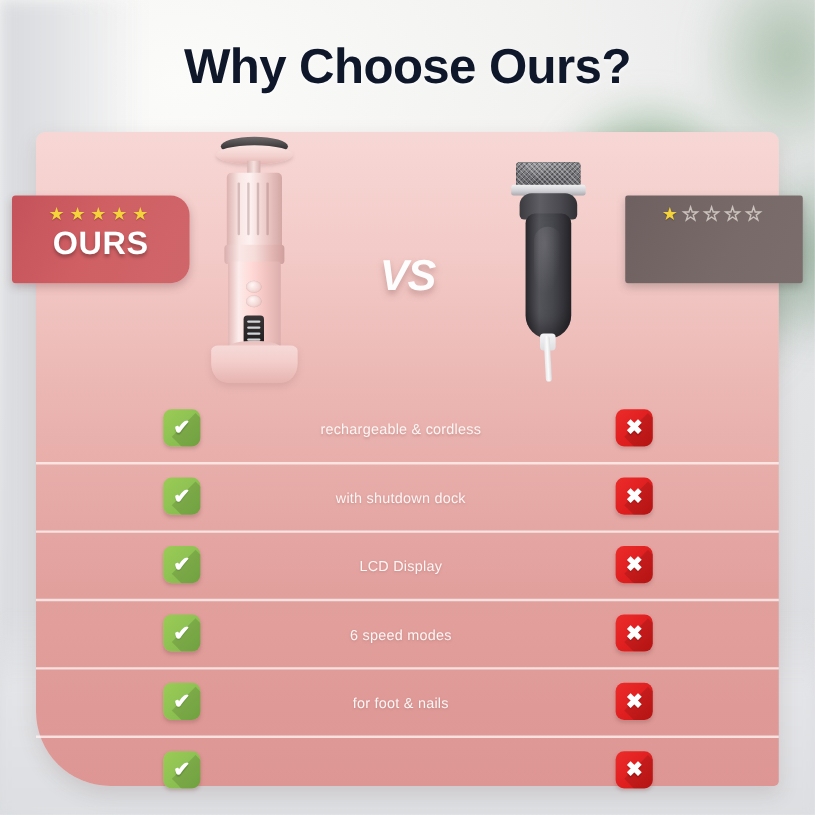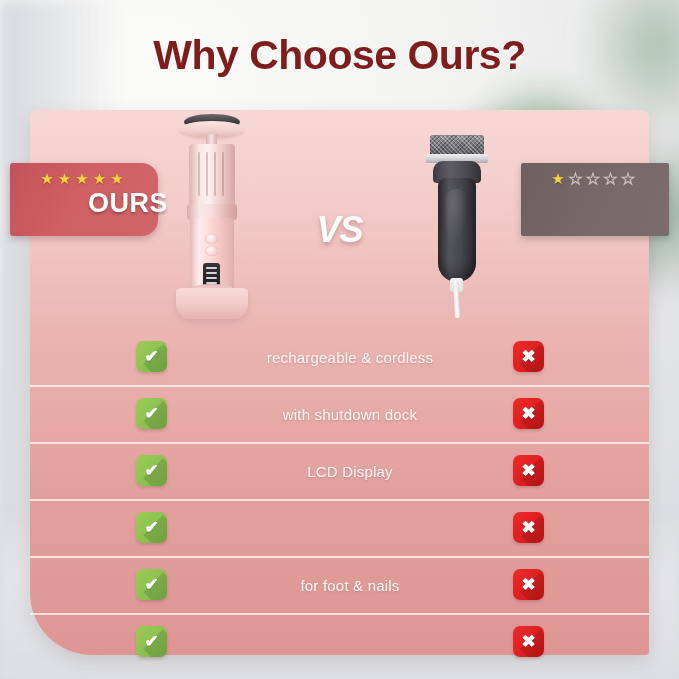--- a/index.html
+++ b/index.html
@@ -27,21 +27,21 @@
   .bg-foliage2{position:absolute;right:-10px;top:120px;width:150px;height:230px;
     background:radial-gradient(50% 50% at 50% 50%, rgba(64,112,74,.55) 0%, rgba(120,160,126,0) 75%);
     filter:blur(16px);}
   .bg-floor{position:absolute;left:0;bottom:0;width:679px;height:170px;
     background:linear-gradient(to bottom, rgba(228,229,232,0) 0%, #e3e4e7 40%, #dcdee1 100%);
     filter:blur(4px);}
 
   
   .title{
     position:absolute;left:0;top:32px;width:679px;text-align:center;
-    font-size:41px;font-weight:bold;letter-spacing:-.5px;color:#7f1d1d;
+    font-size:41px;font-weight:bold;letter-spacing:-.5px;color:#0f172a;
     text-shadow:0 2px 3px rgba(255,255,255,.75);
   }
 
   
   .card{
     position:absolute;left:30px;top:110px;width:619px;height:545px;
     border-radius:8px 8px 4px 62px;
     background:linear-gradient(to bottom,#f7d7d5 0%,#f3cbc8 18%,#eab4b0 42%,#e2a09d 70%,#dd9693 100%);
     box-shadow:0 6px 16px rgba(120,90,90,.18);
   }
@@ -58,21 +58,21 @@
     left:521px;top:163px;width:148px;height:73px;border-radius:2px;
     background:linear-gradient(115deg,#6e6060 0%,#786a68 60%,#7a6d6b 100%);
     box-shadow:0 3px 7px rgba(80,70,70,.3);
   }
   .stars{position:absolute;left:0;top:8px;width:100%;text-align:center;
     font-size:15px;letter-spacing:4px;line-height:1;}
   .star-on{color:#f5d33a;text-shadow:0 1px 1px rgba(0,0,0,.25);}
   .star-off{color:transparent;-webkit-text-stroke:1.1px rgba(235,228,222,.72);}
   .banner-label{position:absolute;left:0;top:25px;width:100%;text-align:center;
     font-size:27px;font-weight:bold;letter-spacing:.5px;
-    text-shadow:0 2px 3px rgba(0,0,0,.28);margin-left:44px;}
+    text-shadow:0 2px 3px rgba(0,0,0,.28);}
 
   .vs{position:absolute;left:0;top:209px;width:679px;text-align:center;
     font-size:36px;font-weight:bold;color:#fdfdfd;font-style:italic;
     letter-spacing:-1px;text-shadow:0 3px 5px rgba(160,110,110,.5);}
 
   
   .prod-ours{position:absolute;left:158px;top:112px;width:106px;height:208px;}
   .po-head{position:absolute;left:26px;top:2px;width:56px;height:16px;border-radius:50%;
     background:linear-gradient(to bottom,#6e6a6c 0%,#3d3a3c 55%,#2b2829 100%);}
   .po-headring{position:absolute;left:22px;top:9px;width:64px;height:16px;border-radius:50%;
@@ -131,23 +131,23 @@
   .row + .row{border-top:2px solid rgba(255,245,243,.78);}
   .mark{position:absolute;top:11px;width:31px;height:31px;border-radius:7px;
     display:flex;align-items:center;justify-content:center;overflow:hidden;
     color:#fff;font-size:17px;font-weight:bold;line-height:1;
     box-shadow:0 2px 3px rgba(120,70,70,.25);}
   .mark .glyph{position:relative;z-index:2;text-shadow:0 1px 1px rgba(0,0,0,.18);}
   .mark .lshadow{position:absolute;left:42%;top:28%;width:90%;height:90%;
     background:rgba(0,0,0,.12);transform:rotate(45deg);z-index:1;}
   .mark-yes{left:106px;background:linear-gradient(135deg,#9ccb56 0%,#8cc152 55%,#81b74a 100%);}
   .mark-no{left:483px;background:linear-gradient(135deg,#ec2b2b 0%,#df1f1f 55%,#cf1717 100%);}
-  .row-label{position:absolute;left:160px;top:0;width:320px;height:55px;
+  .row-label{position:absolute;left:144px;top:0;width:320px;height:55px;
     display:flex;align-items:center;justify-content:center;text-align:center;
-    color:#fdf6f5;font-size:15px;letter-spacing:.2px;
+    color:#fdf6f5;font-size:12px;letter-spacing:.2px;
     text-shadow:0 1px 2px rgba(150,95,95,.35);}
 </style>
 </head>
 <body>
 
 <div id="stage">
 
   <div class="bg-base"></div>
   <div class="bg-leftshade"></div>
   <div class="bg-foliage"></div>
@@ -242,20 +242,21 @@
         <span class="lshadow"></span>
           <span class="glyph">✖</span>
       </div>
     </div>
 
     <div class="row">
       <div class="mark mark-yes">
         <span class="lshadow"></span>
           <span class="glyph">✔</span>
       </div>
+      <div class="row-label">6 speed modes</div>
       <div class="mark mark-no">
         <span class="lshadow"></span>
           <span class="glyph">✖</span>
       </div>
     </div>
 
     <div class="row">
       <div class="mark mark-yes">
         <span class="lshadow"></span>
           <span class="glyph">✔</span>

